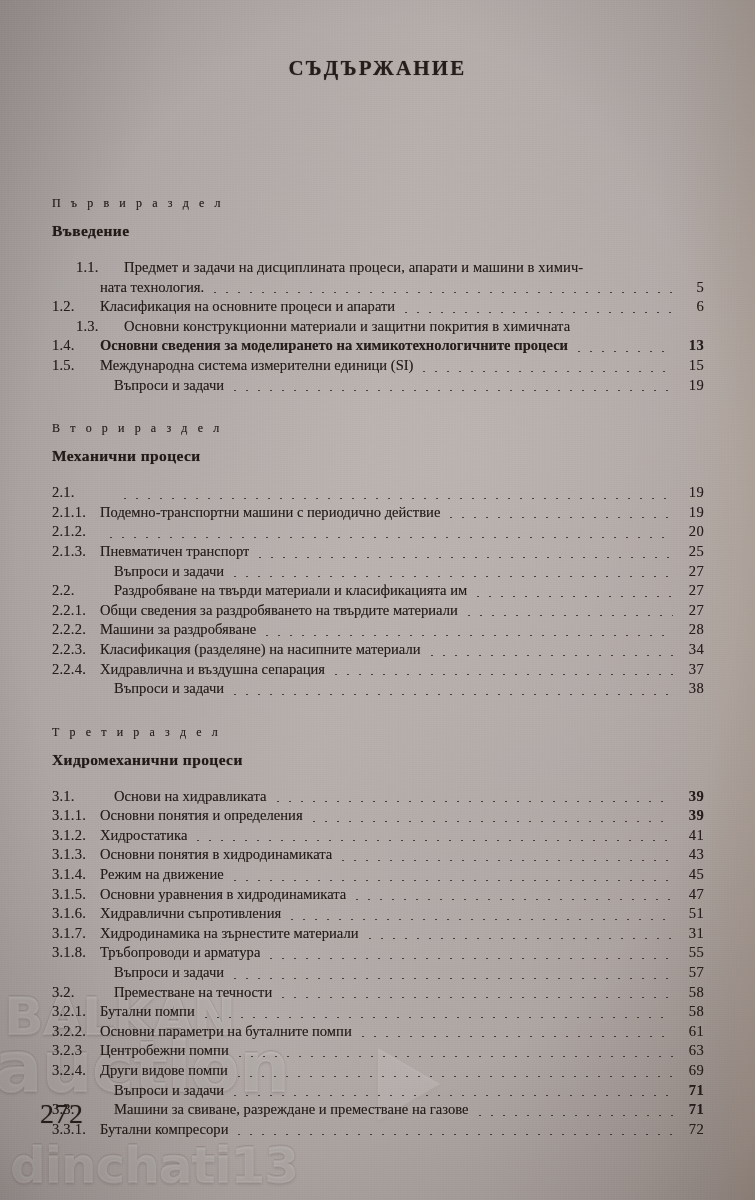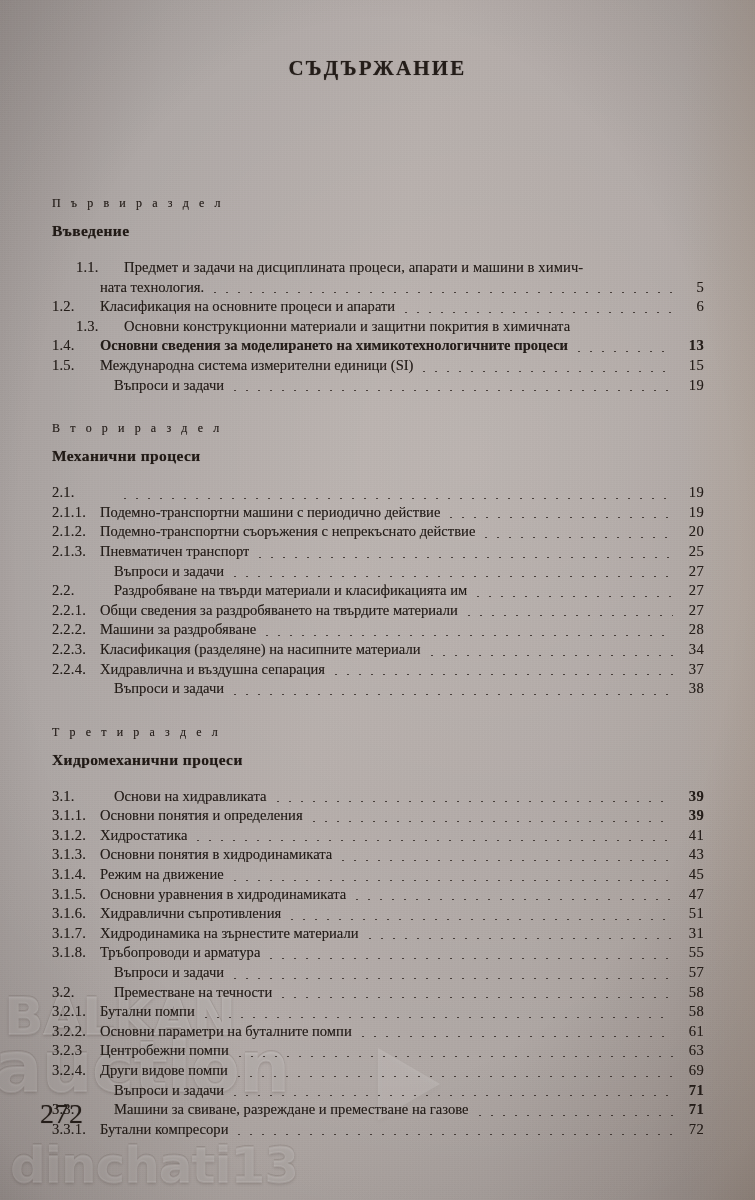--- a/index.html
+++ b/index.html
@@ -295,21 +295,20 @@
               <span class="num">2.1.1.</span>
               <div class="body">
                 <span class="label">Подемно-транспортни машини с периодично действие</span>
                 <span class="leader"></span>
                 <span class="pg">19</span>
               </div>
             </div>
             <div class="row lvl3">
               <span class="num">2.1.2.</span>
               <div class="body">
-                <span class="label">Подемно-транспортни съоръжения с непрекъснато действие</span>
                 <span class="leader"></span>
                 <span class="pg">20</span>
               </div>
             </div>
             <div class="row lvl3">
               <span class="num">2.1.3.</span>
               <div class="body">
                 <span class="label">Пневматичен транспорт</span>
                 <span class="leader"></span>
                 <span class="pg">25</span>

